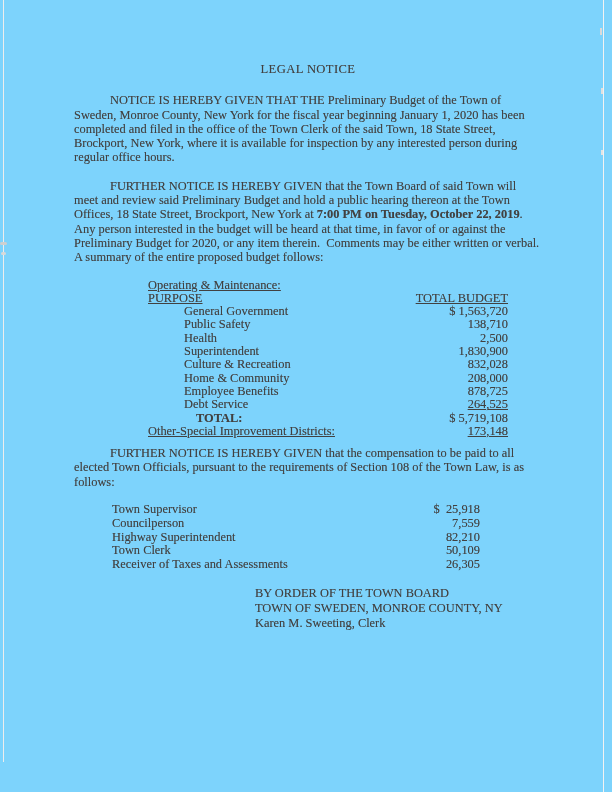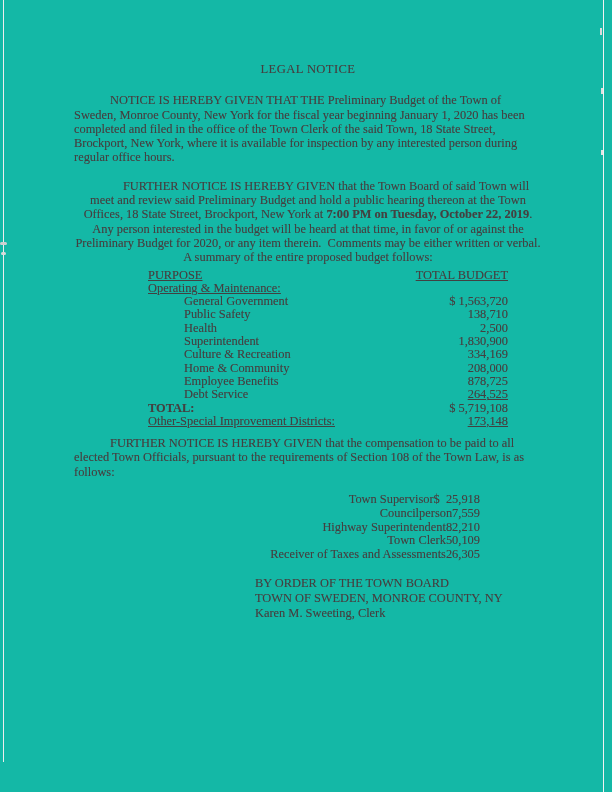--- a/index.html
+++ b/index.html
@@ -1,20 +1,20 @@
 <!DOCTYPE html>
 <html><head>
 <meta charset="utf-8">
 <style>
   html, body { margin: 0; padding: 0; background: #ffffff; }
   .page {
     position: relative;
     width: 612px;
     height: 792px;
-    background: #14b8a6;
+    background: #7dd3fc;
     box-sizing: border-box;
     padding: 62px 70px 0 74px;
     font-family: "Liberation Serif", serif;
     font-size: 12.4px;
     line-height: 14.3px;
     color: #414141;
     text-shadow: 0 0 0.5px rgba(90,90,90,0.5);
     overflow: hidden;
   }
   .doc-title {
@@ -22,42 +22,42 @@
     font-weight: normal;
     text-align: center;
     letter-spacing: 0.4px;
     margin: 0 0 17px 0;
   }
   p.para {
     margin: 0 0 14px 0;
     text-indent: 36px;
     white-space: pre-wrap;
   }
-  p.para.tight { margin-bottom: 4px; text-align: center; }
+  p.para.tight { margin-bottom: 14px; }
   .bold { font-weight: bold; }
   .u { text-decoration: underline; }
 
   
   .budget-table {
     margin: 0 0 8px 74px;
     width: 360px;
     line-height: 13.3px;
   }
   .b-row { display: flex; justify-content: space-between; }
   .b-row .val { text-align: right; white-space: pre; }
   .b-row.item .lbl { padding-left: 36px; }
-  .b-row .lbl.bold { font-weight: bold; }
+  .b-row .lbl.bold { font-weight: bold; margin-left: 48px; }
 
   
   .officials-table {
     margin: 0 0 14px 38px;
     width: 368px;
     line-height: 13.8px;
   }
-  .o-row { display: flex; justify-content: flex-end; }
+  .o-row { display: flex; justify-content: space-between; gap: 28px; }
   .o-row .val { text-align: right; white-space: pre; }
 
   
   .closing {
     margin-left: 181px;
     line-height: 14.8px;
   }
   .closing div { white-space: pre; }
 
   
@@ -84,45 +84,45 @@
   <div class="artifact mark-r3"></div>
 
   <h1 class="doc-title">LEGAL NOTICE</h1>
 
   <p class="para"><span>NOTICE IS HEREBY GIVEN THAT THE Preliminary Budget of the Town of Sweden, Monroe County, New York for the fiscal year beginning January 1, 2020 has been completed and filed in the office of the Town Clerk of the said Town, 18 State Street, Brockport, New York, where it is available for inspection by any interested person during regular office hours.</span></p>
 
   <p class="para tight"><span>FURTHER NOTICE IS HEREBY GIVEN that the Town Board of said Town will meet and review said Preliminary Budget and hold a public hearing thereon at the Town Offices, 18 State Street, Brockport, New York at </span><span class="bold">7:00 PM on Tuesday, October 22, 2019</span><span>.  Any person interested in the budget will be heard at that time, in favor of or against the Preliminary Budget for 2020, or any item therein.  Comments may be either written or verbal.  A summary of the entire proposed budget follows:</span></p>
 
   <div class="budget-table">
     <div class="b-row">
+      <span class="lbl u">Operating &amp; Maintenance:</span>
+    </div>
+    <div class="b-row">
       <span class="lbl u">PURPOSE</span>
       <span class="val u">TOTAL BUDGET</span>
-    </div>
-    <div class="b-row">
-      <span class="lbl u">Operating &amp; Maintenance:</span>
     </div>
     <div class="b-row item">
       <span class="lbl">General Government</span>
       <span class="val">$ 1,563,720</span>
     </div>
     <div class="b-row item">
       <span class="lbl">Public Safety</span>
       <span class="val">138,710</span>
     </div>
     <div class="b-row item">
       <span class="lbl">Health</span>
       <span class="val">2,500</span>
     </div>
     <div class="b-row item">
       <span class="lbl">Superintendent</span>
       <span class="val">1,830,900</span>
     </div>
     <div class="b-row item">
       <span class="lbl">Culture &amp; Recreation</span>
-      <span class="val">334,169</span>
+      <span class="val">832,028</span>
     </div>
     <div class="b-row item">
       <span class="lbl">Home &amp; Community</span>
       <span class="val">208,000</span>
     </div>
     <div class="b-row item">
       <span class="lbl">Employee Benefits</span>
       <span class="val">878,725</span>
     </div>
     <div class="b-row item">

